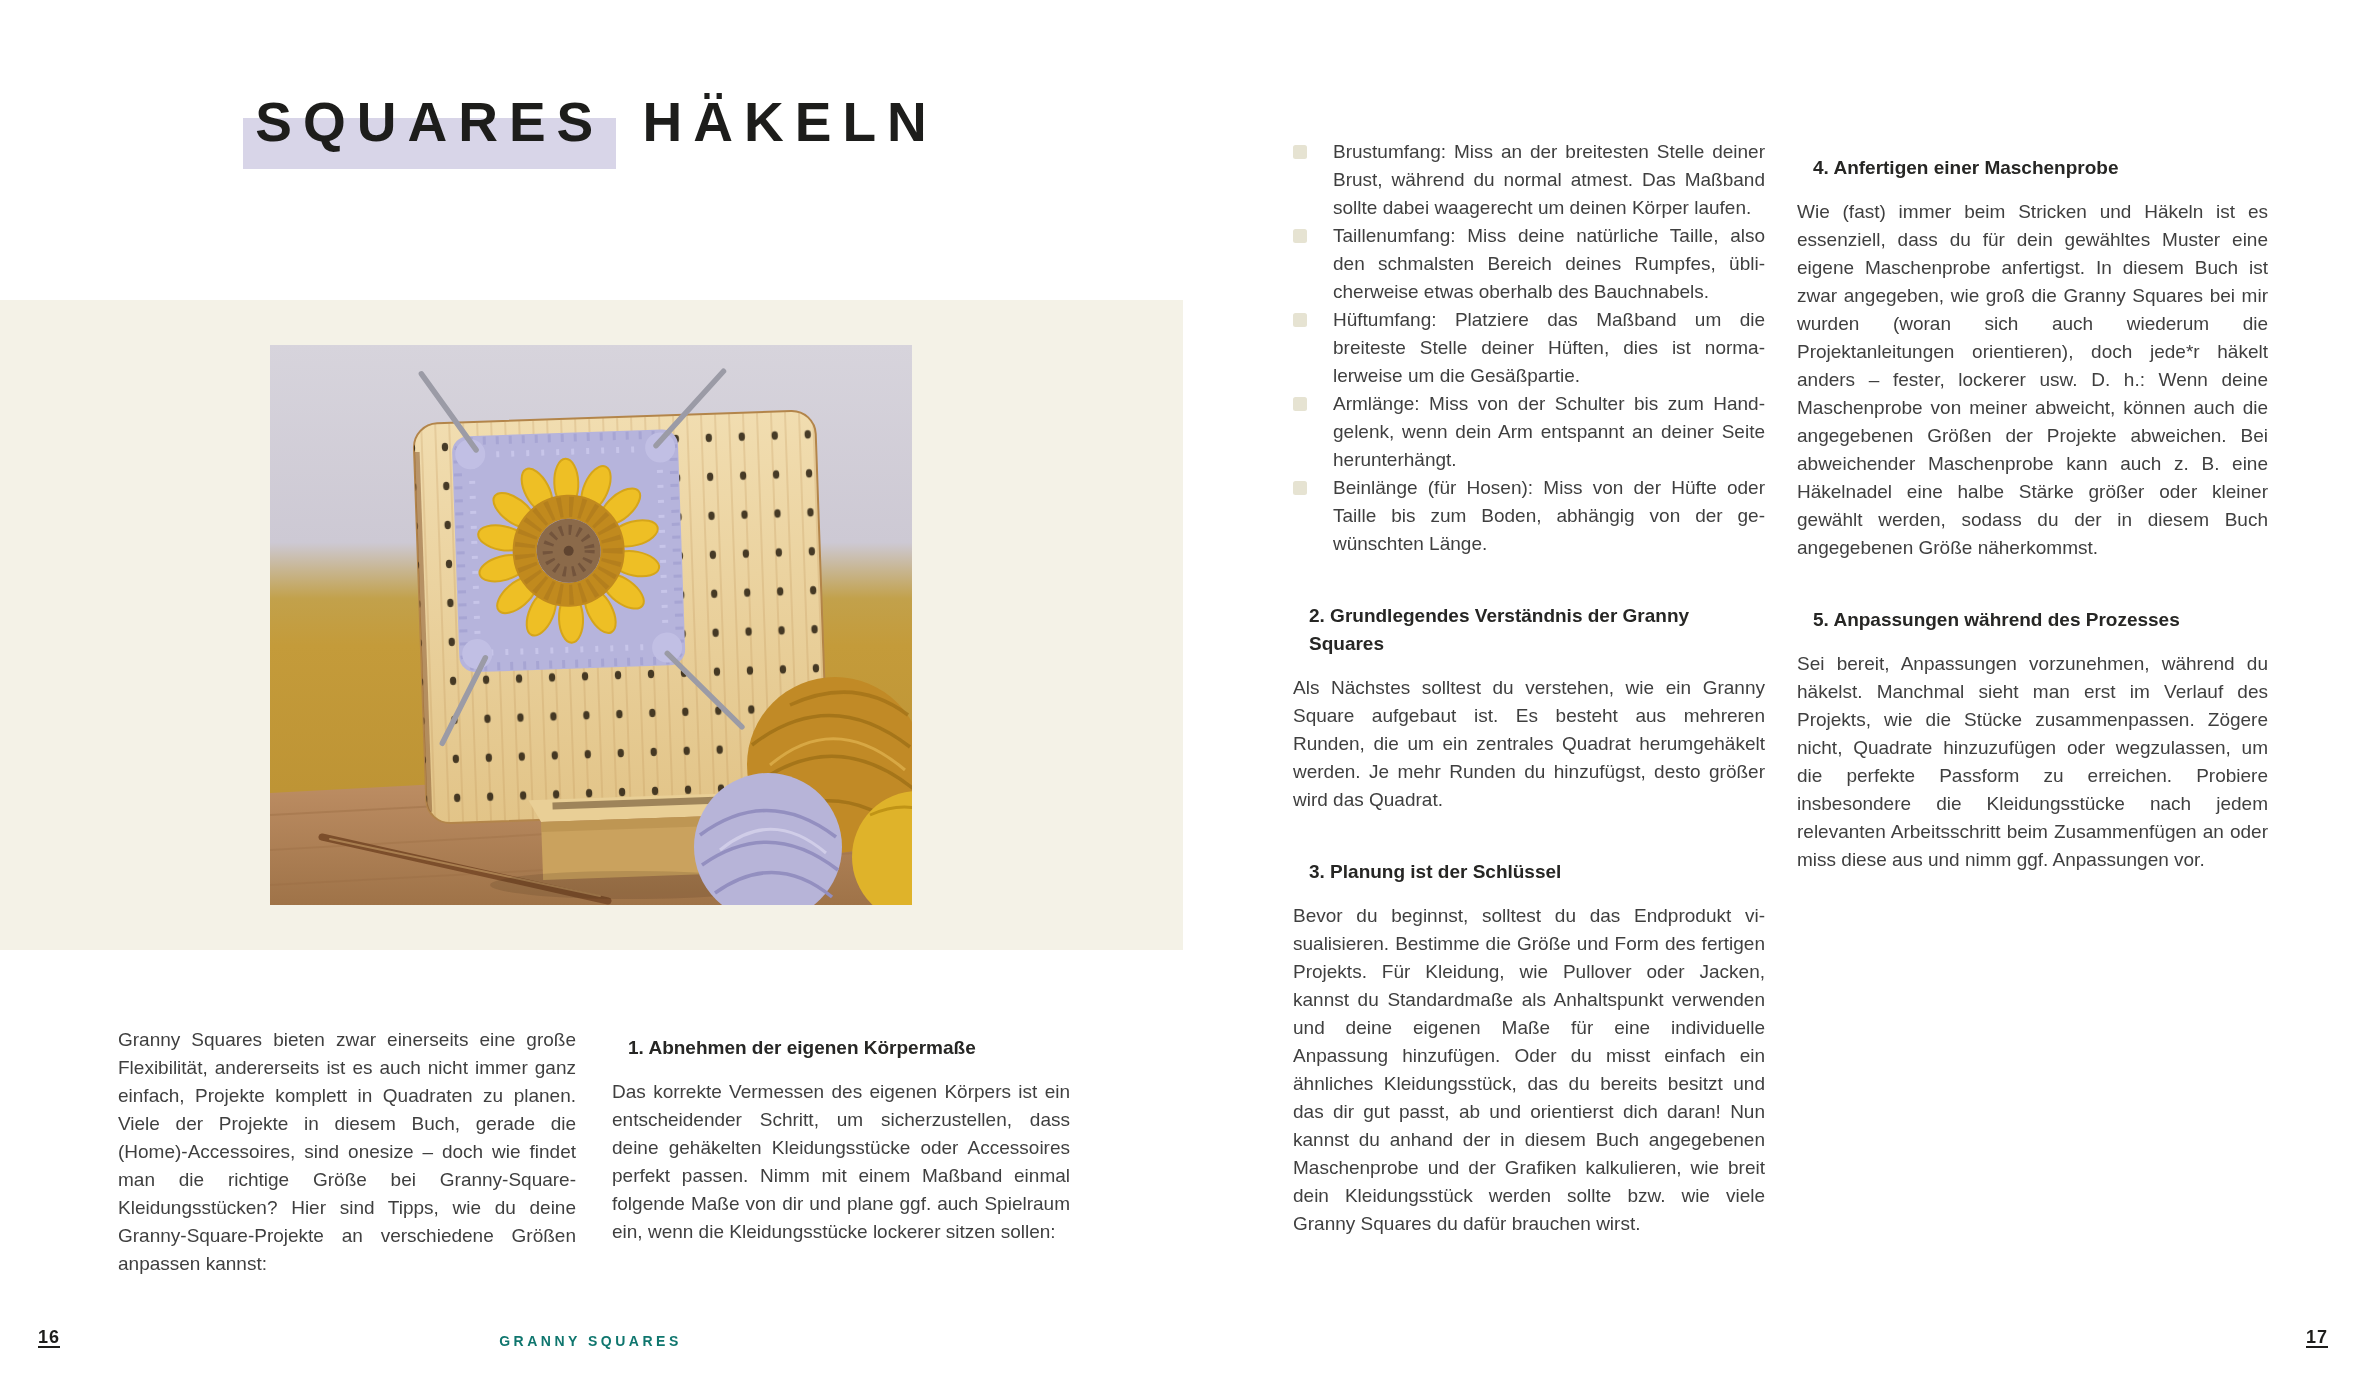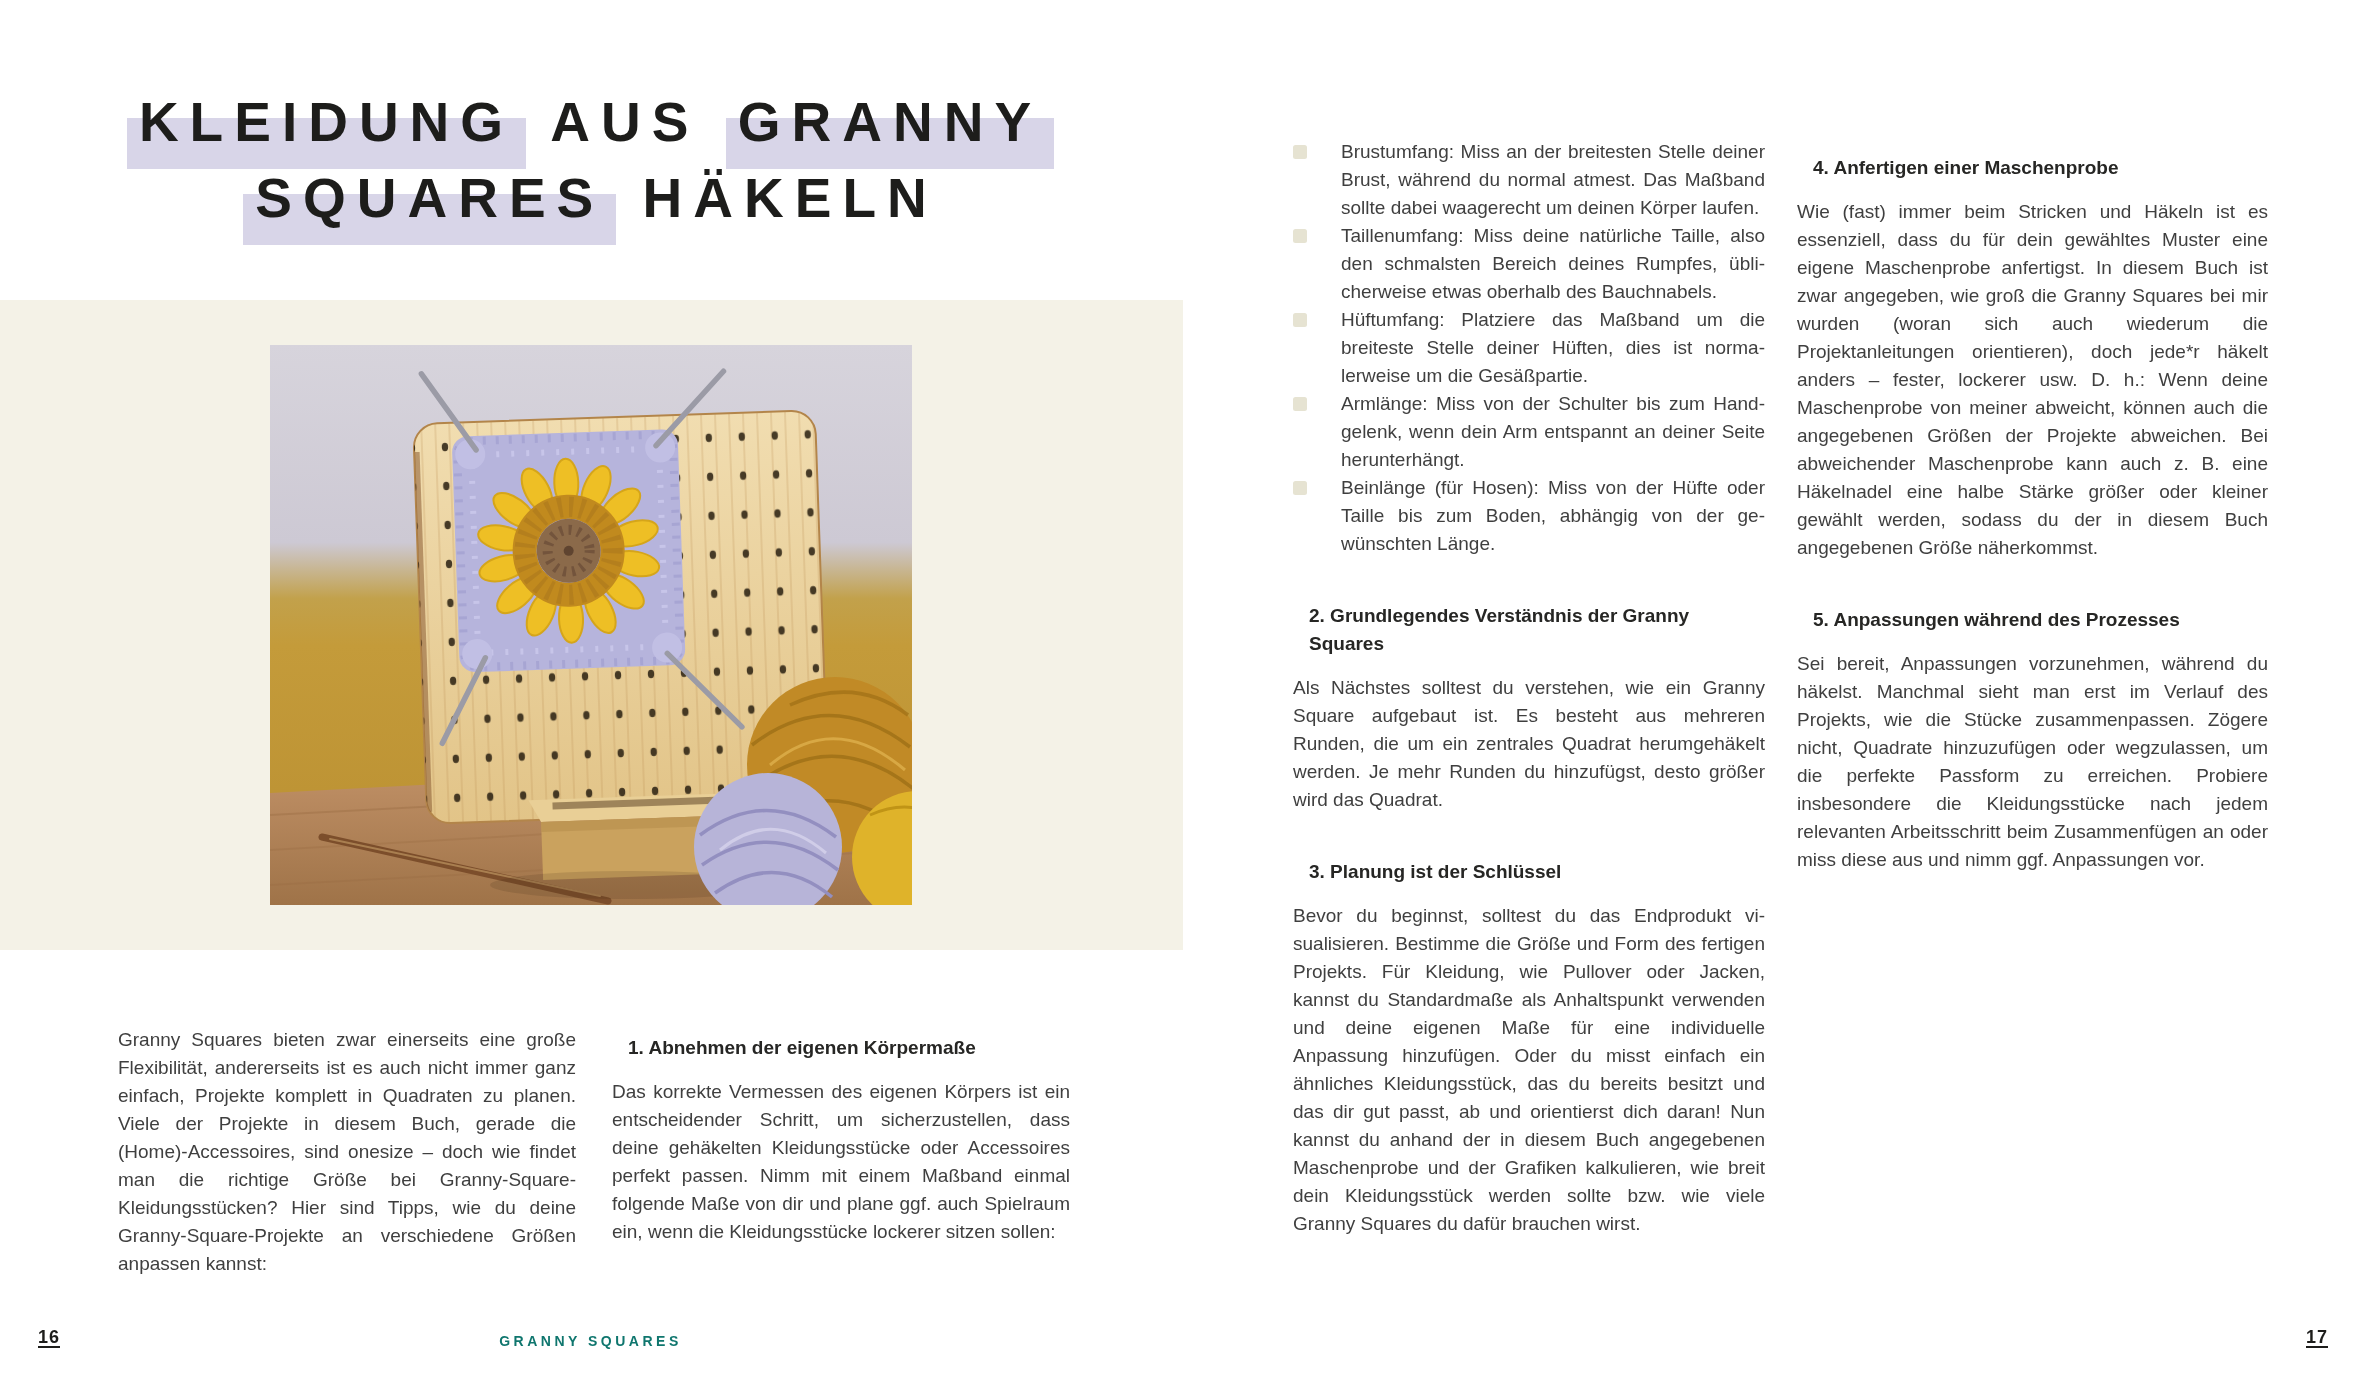--- a/index.html
+++ b/index.html
@@ -25,42 +25,41 @@
   .sec-head { margin:16px; font-size:19px; line-height:28px; font-weight:700; color:#262624; text-align:left; }
   .section { margin-top:44px; }
   .section:first-child { margin-top:0; }
   .col-a { left:118px;  top:1018px; width:458px;margin-top:8px; }
   .col-b { left:612px;  top:1018px; width:458px; }
   .col-1 { left:1293px; top:138px;  width:472px; }
   .col-2 { left:1797px; top:138px;  width:471px; }
   
   .bullet-item { display:flex; }
   .bullet-sq { flex:0 0 auto; width:14px; height:14px; border-radius:2.5px; background:#e6e3d2; margin-top:7px; }
-  .bullet-text { flex:1; margin-left:34px; text-align:justify; hyphens:manual; }
+  .bullet-text { flex:1; margin-left:26px; text-align:justify; hyphens:manual; }
   
   .pagenum {
     position:absolute; top:1328px; font-size:18px; font-weight:700; color:#1d1d1b;
     letter-spacing:1px; border-bottom:2.5px solid #1d1d1b; line-height:1;
   }
   .pn-left  { left:38px; }
   .pn-right { right:34px; }
   .running {
     position:absolute; top:1334px; width:1181px; text-align:center;
     font-size:14px; font-weight:700; letter-spacing:3.5px; color:#0f766e; line-height:1;
   }
   .run-left  { left:0; }
   .run-right { left:1181px; }
 </style>
 </head>
 <body>
 
 <div class="spread">
 
   <div class="title">
-    <div class="title-line"><span class="hl">KLEIDUNG</span> <span>AUS</span> <span class="hl">GRANNY</span></div>
     <div class="title-line"><span class="hl">SQUARES</span> <span>HÄKELN</span></div>
   </div>
 
   <div class="panel"></div>
 
   <div class="photo">
     <svg width="642" height="560" viewBox="0 0 642 560" xmlns="http://www.w3.org/2000/svg">
       <defs>
         <linearGradient id="wallG" x1="0" y1="0" x2="0" y2="1">
           <stop offset="0" stop-color="#d7d4dc"></stop>

